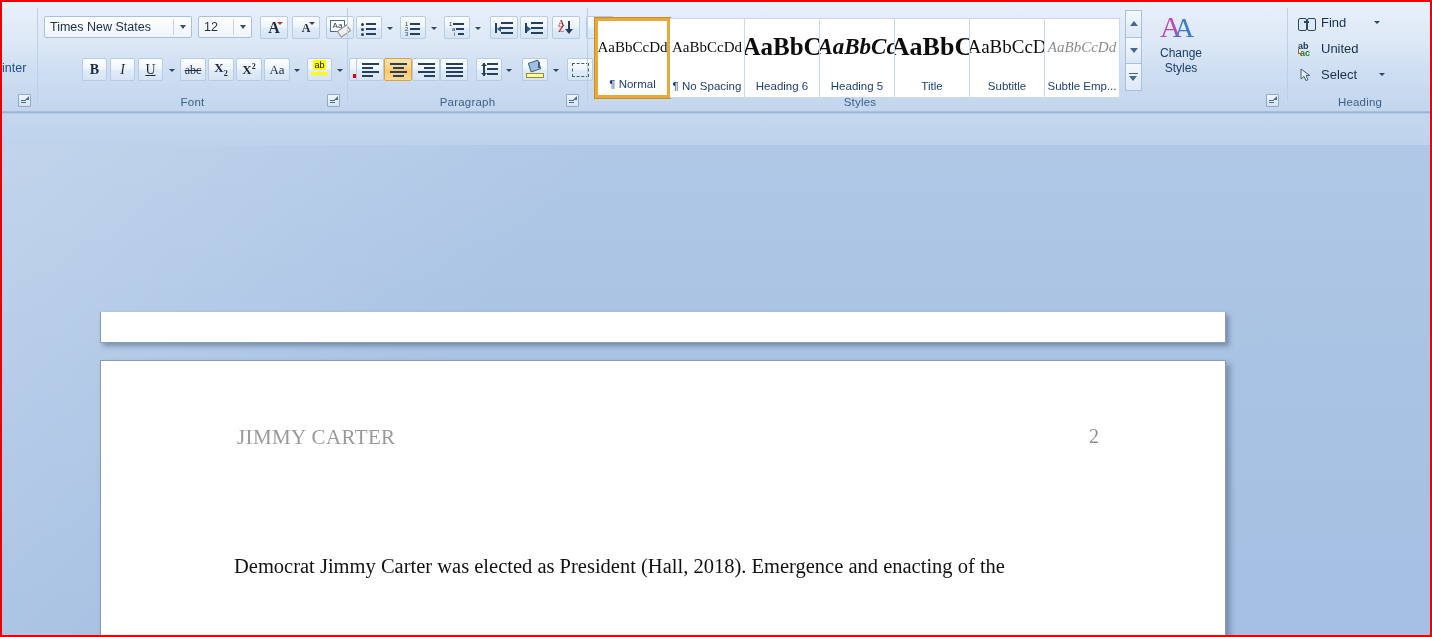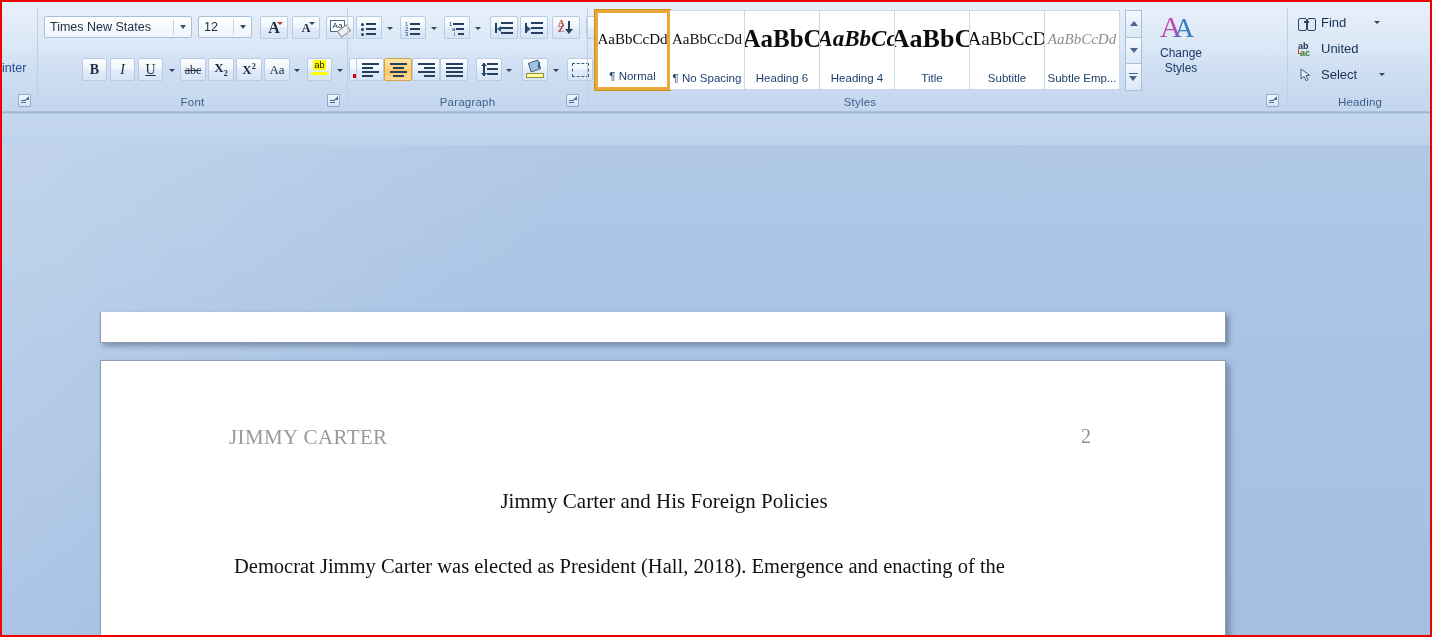--- a/index.html
+++ b/index.html
@@ -154,21 +154,21 @@
     position:absolute;left:98px;top:167px;width:1126px;height:31px;background:#fff;
     border:1px solid #8c9cb0;border-top:none;box-sizing:border-box;
     box-shadow:3px 3px 5px rgba(40,60,90,.42);
   }
   .page{
     position:absolute;left:98px;top:215px;width:1126px;height:422px;background:#fff;
     border:1px solid #8c9cb0;box-sizing:border-box;
     box-shadow:4px 4px 6px rgba(40,60,90,.40);
   }
   .doc-header{
-    position:absolute;left:128px;top:64px;right:40px;
+    position:absolute;left:136px;top:64px;right:40px;
     display:flex;justify-content:space-between;align-items:center;
   }
   .doc-header .hl{
     font-family:"Liberation Serif", serif;font-size:21px;color:#9a9a9a;letter-spacing:.4px;
   }
   .doc-header .hr{
     font-family:"Liberation Serif", serif;font-size:20px;color:#8e8e8e;
     position:absolute;left:852px;top:0;
   }
   .doc-title{
@@ -401,40 +401,40 @@
       <div class="btn flat" style="left:244px;top:54px;width:14px;height:23px;">
         <span class="mini-arw" style="left:3px;top:10px;"></span>
       </div>
 
       <div class="grp-label">Paragraph</div>
       <div class="dialog-launcher" style="right:6px;"></div>
     </div>
     <div class="grp-sep" style="left:585px;"></div>
 
     <div class="grp" style="left:588px;width:695px;">
-      <div class="gal" style="left:5px;">
+      <div class="gal" style="left:5px;margin-top:8px;">
 
         <div class="sty active">
           <span class="preview" style="font-size:15px;">AaBbCcDd</span>
           <span class="nm">¶ Normal</span>
         </div>
 
         <div class="sty">
           <span class="preview" style="font-size:15px;">AaBbCcDd</span>
           <span class="nm">¶ No Spacing</span>
         </div>
 
         <div class="sty">
           <span class="preview" style="font-size:25px;font-weight:700;">AaBbC</span>
           <span class="nm">Heading 6</span>
         </div>
 
         <div class="sty">
           <span class="preview" style="font-size:23px;font-weight:700;font-style:italic;">AaBbCc</span>
-          <span class="nm">Heading 4</span>
+          <span class="nm">Heading 5</span>
         </div>
 
         <div class="sty">
           <span class="preview" style="font-size:26px;font-weight:700;">AaBbC</span>
           <span class="nm">Title</span>
         </div>
 
         <div class="sty">
           <span class="preview" style="font-size:19px;">AaBbCcD</span>
           <span class="nm">Subtitle</span>
@@ -618,21 +618,20 @@
 
     <div class="prevpage"></div>
 
     <div class="page">
 
       <div class="doc-header">
         <span class="hl">JIMMY CARTER</span>
         <span class="hr">2</span>
       </div>
 
-      <div class="doc-title">Jimmy Carter and His Foreign Policies</div>
 
       <div class="doc-body">
         <p><span>Democrat Jimmy Carter was elected as President (Hall, 2018). Emergence and enacting of the</span></p>
 
       </div>
     </div>
   </div>
 
 </div>
 

